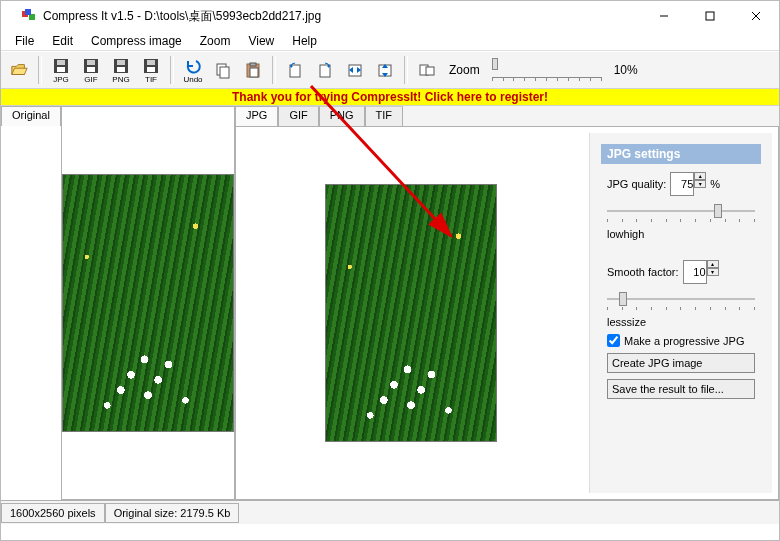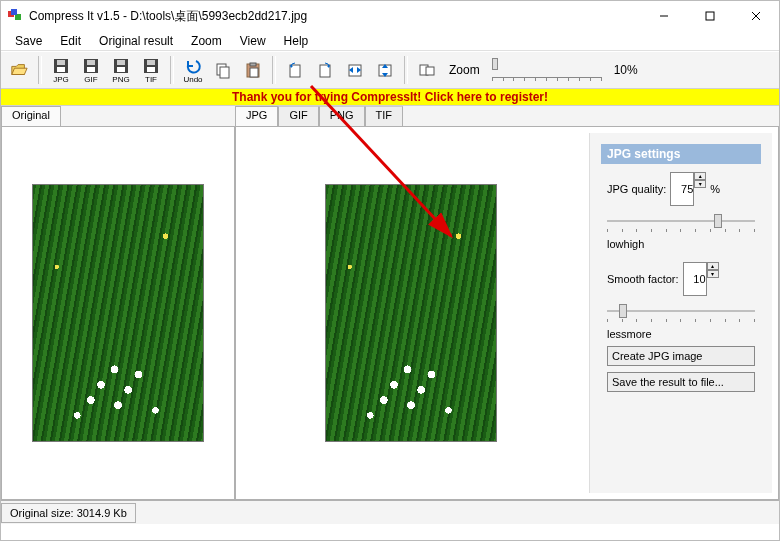--- a/index.html
+++ b/index.html
@@ -1,17 +1,17 @@
 <!DOCTYPE html>
 <html><head>
 <meta charset="utf-8">
 <style>
   * { box-sizing: border-box; margin: 0; padding: 0; }
   body { font-family: "Microsoft Sans Serif", Tahoma, sans-serif; font-size: 11px; background: #fff; width: 780px; height: 541px; overflow: hidden; border:1px solid #bbb; }
-  .titlebar { height: 30px; background: #fff; display: flex; align-items: center; padding-left: 6px; }
+  .titlebar { height: 30px; background: #fff; display: flex; align-items: center; padding-left: 20px; }
   .titlebar .icon { width:16px; height:16px; display:inline-block; }
   .titlebar .title { margin-left:6px; font-size:12px; color:#000; }
   .winbtns { margin-left:auto; display:flex; }
   .winbtn { width:46px; height:30px; display:flex; align-items:center; justify-content:center; font-family:sans-serif; }
   .menubar { height:20px; display:flex; align-items:center; padding-left:6px; gap:2px; background:#fff; border-bottom:1px solid #e0e0e0;}
   .menuitem { padding:2px 8px; font-size:12px; }
   .toolbar { height:38px; background:#f4f4f4; border-top:1px solid #fff; border-bottom:1px solid #d0d0d0; display:flex; align-items:center; padding:0 4px; gap:2px; }
   .tbsep { width:4px; height:28px; border-left:1px solid #c0c0c0; border-right:1px solid #fff; margin:0 3px; }
   .tbbtn { width:28px; height:32px; display:flex; flex-direction:column; align-items:center; justify-content:center; font-size:8px; color:#000; }
   .tbbtn svg { width:18px; height:18px; }
@@ -19,32 +19,32 @@
   .zoomlbl { font-size:12px; margin:0 6px; }
   .zoomslider { width:110px; height:16px; position:relative; border-bottom:1px solid #888; margin:0 4px; }
   .zoomslider .thumb { position:absolute; left:0px; top:-4px; width:6px; height:12px; background:#ddd; border:1px solid #888; }
   .zoomticks { position:absolute; bottom:-4px; width:100%; display:flex; justify-content:space-between; }
   .zoomticks span { width:1px; height:3px; background:#888; display:block; }
   .banner { background:#ffff00; color:#c00000; font-weight:bold; text-align:center; font-size:12px; padding:1px 0; border-bottom:1px solid #d0d0d0; }
   .content { display:flex; height:394px; position:relative; }
   .tabs { height:20px; display:flex; background:#f4f4f4; }
   .tab { border:1px solid #b0b0b0; background:#fafafa; padding:2px 10px; font-size:11px; margin-right:0px; border-bottom:none; position:relative; }
   .tab.inactive { background:#eee; border-top-color:#ccc; }
-  .leftpane { width:234px; display:flex; flex-direction:column; }
+  .leftpane { width:234px; display:flex; flex-direction:row; }
   .leftpane .view { flex:1; background:#fff; border:1px solid #b0b0b0; display:flex; align-items:center; justify-content:center; }
   .rightpane { flex:1; display:flex; flex-direction:column; }
   .rightpane .tabsrow { display:flex; }
   .rightpane .body { flex:1; background:#fff; border:1px solid #b0b0b0; display:flex; }
   .preview { flex:1; display:flex; align-items:center; justify-content:center; }
   .settings { width:183px; background:#f4f4f4; border-left:1px solid #ddd; padding:11px; margin:6px 6px 6px 4px; }
   .settings .hdr { background:#9ab9dc; color:#fff; font-weight:bold; font-size:12px; padding:3px 6px; }
   .settings .inner { padding:8px 6px; display:flex; flex-direction:column; gap:6px; }
   .row { display:flex; align-items:center; gap:4px; font-size:11px; }
   .spin { display:flex; }
-  .spin input { width:24px; height:34px; font-size:11px; text-align:right; border:1px solid #888; }
+  .spin input { width:24px; height:24px; font-size:11px; text-align:right; border:1px solid #888; }
   .spin .btns { display:flex; flex-direction:column; }
   .spin .btns div { width:12px; height:8px; border:1px solid #888; background:#eee; font-size:6px; text-align:center; line-height:6px; }
   .hslider { height:18px; position:relative; margin:2px 0; }
   .hslider .track { position:absolute; top:6px; left:0; right:0; height:2px; background:#c0c0c0; }
   .hslider .thumb { position:absolute; top:0; width:8px; height:14px; background:#ddd; border:1px solid #888; }
   .hslider .ticks { position:absolute; bottom:0; left:0; right:0; display:flex; justify-content:space-between; }
   .hslider .ticks span { width:1px; height:3px; background:#888; }
   .minmax { display:flex; justify-content:flex-start; font-size:11px; margin-top:-2px; }
   .chk { display:flex; align-items:center; gap:4px; font-size:11px; }
   .chk input { width:13px; height:13px; }
@@ -96,23 +96,23 @@
     <div class="winbtn close">
         <svg width="10" height="10">
           <line x1="1" y1="1" x2="9" y2="9" stroke="#000"></line>
           <line x1="9" y1="1" x2="1" y2="9" stroke="#000"></line>
         </svg>
       </div>
   </div>
 </div>
 
 <div class="menubar">
-  <div class="menuitem">Save</div>
+  <div class="menuitem">File</div>
   <div class="menuitem">Edit</div>
-  <div class="menuitem">Original result</div>
+  <div class="menuitem">Compress image</div>
   <div class="menuitem">Zoom</div>
   <div class="menuitem">View</div>
   <div class="menuitem">Help</div>
 </div>
 
 <div class="toolbar">
   <div class="tbbtn">
     <svg viewBox="0 0 20 20">
         <path d="M2 6 L7 6 L9 4 L16 4 L16 15 L2 15 Z" fill="#f0d060" stroke="#a07020"></path>
         <path d="M2 15 L5 8 L19 8 L16 15 Z" fill="#ffe080" stroke="#a07020"></path>
@@ -288,21 +288,21 @@
                 <span></span>
                 <span></span>
                 <span></span>
               </div>
           </div>
           <div class="minmax">
             <span>low</span>
             <span>high</span>
           </div>
 
-          <div class="row" style="margin-top:6px">
+          <div class="row" style="margin-top:14px">
             <span>Smooth factor:</span>
             <div class="spin">
               <input value="10" style="">
               <div class="btns">
                   <div>▴</div>
                   <div>▾</div>
                 </div>
             </div>
           </div>
           <div class="hslider">
@@ -317,27 +317,32 @@
                 <span></span>
                 <span></span>
                 <span></span>
                 <span></span>
                 <span></span>
                 <span></span>
               </div>
           </div>
           <div class="minmax">
             <span>less</span>
-            <span>more</span>
-          </div>
-
+            <span>size</span>
+          </div>
+
+          <label class="chk">
+            <input type="checkbox" checked="" style="">
+            <span>Make a progressive JPG</span>
+          </label>
 
           <div class="btn">Create JPG image</div>
           <div class="btn">Save the result to file...</div>
         </div>
       </div>
     </div>
   </div>
 </div>
 
 <div class="statusbar">
-  <div class="statcell">Original size: 3014.9 Kb</div>
+  <div class="statcell">1600x2560 pixels</div>
+  <div class="statcell">Original size: 2179.5 Kb</div>
 </div>
 
 </body></html>

